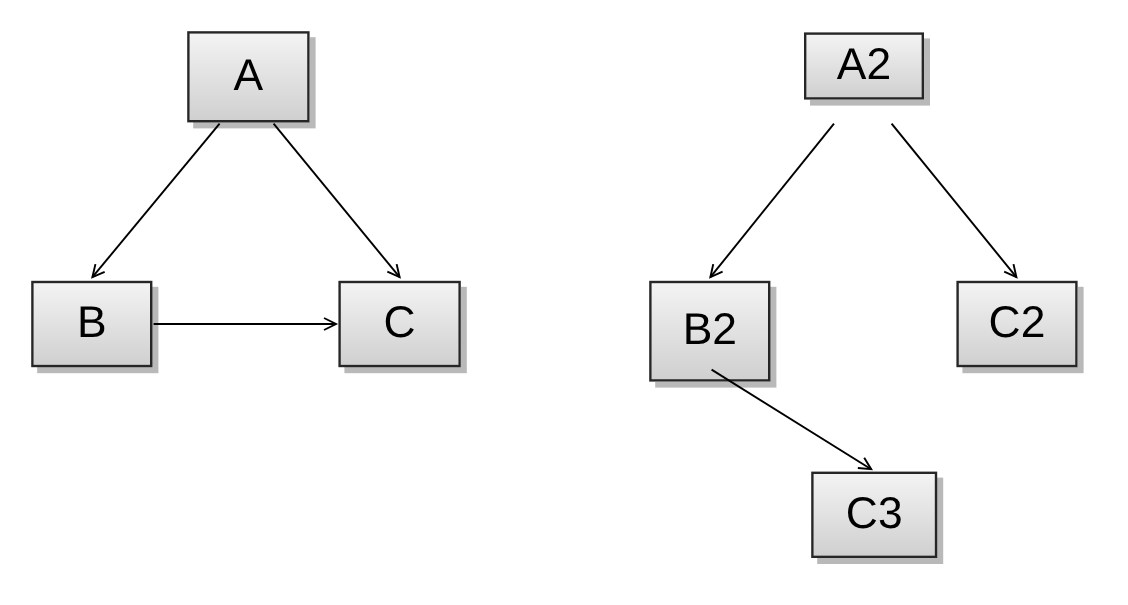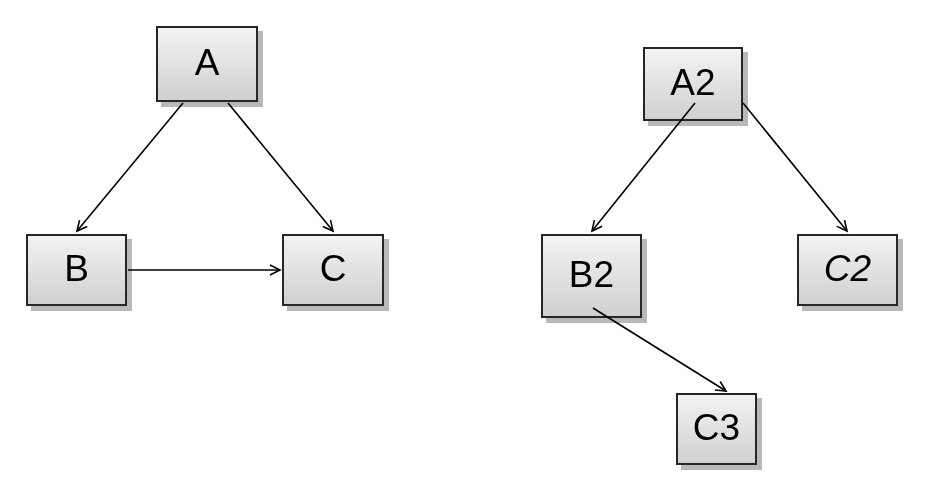--- a/index.html
+++ b/index.html
@@ -68,25 +68,25 @@
     </svg>
 <div class="node" style="left: 156px; top: 26px; width: 102px; height: 76px;">
     <span class="node-label">A</span>
   </div>
     <div class="node" style="left: 26px; top: 234px; width: 101px; height: 72px;">
     <span class="node-label">B</span>
   </div>
     <div class="node" style="left: 282px; top: 234px; width: 102px; height: 72px;">
     <span class="node-label">C</span>
   </div>
-    <div class="node" style="left: 643px; top: 27px; width: 100px; height: 74px; margin-top: 20px;">
+    <div class="node" style="left: 670px; top: 27px; width: 100px; height: 56px;">
     <span class="node-label">A2</span>
   </div>
     <div class="node" style="left: 541px; top: 234px; width: 101px; height: 84px;">
     <span class="node-label">B2</span>
   </div>
-    <div class="node" style="left: 797px; top: 234px; width: 101px; height: 72px; font-style: italic;">
+    <div class="node" style="left: 797px; top: 234px; width: 101px; height: 72px;">
     <span class="node-label">C2</span>
   </div>
-    <div class="node" style="left: 676px; top: 393px; width: 81px; height: 72px; align-items: center;">
+    <div class="node" style="left: 676px; top: 393px; width: 105px; height: 72px; align-items: center;">
     <span class="node-label">C3</span>
   </div>
   </div>
 
 </body></html>

